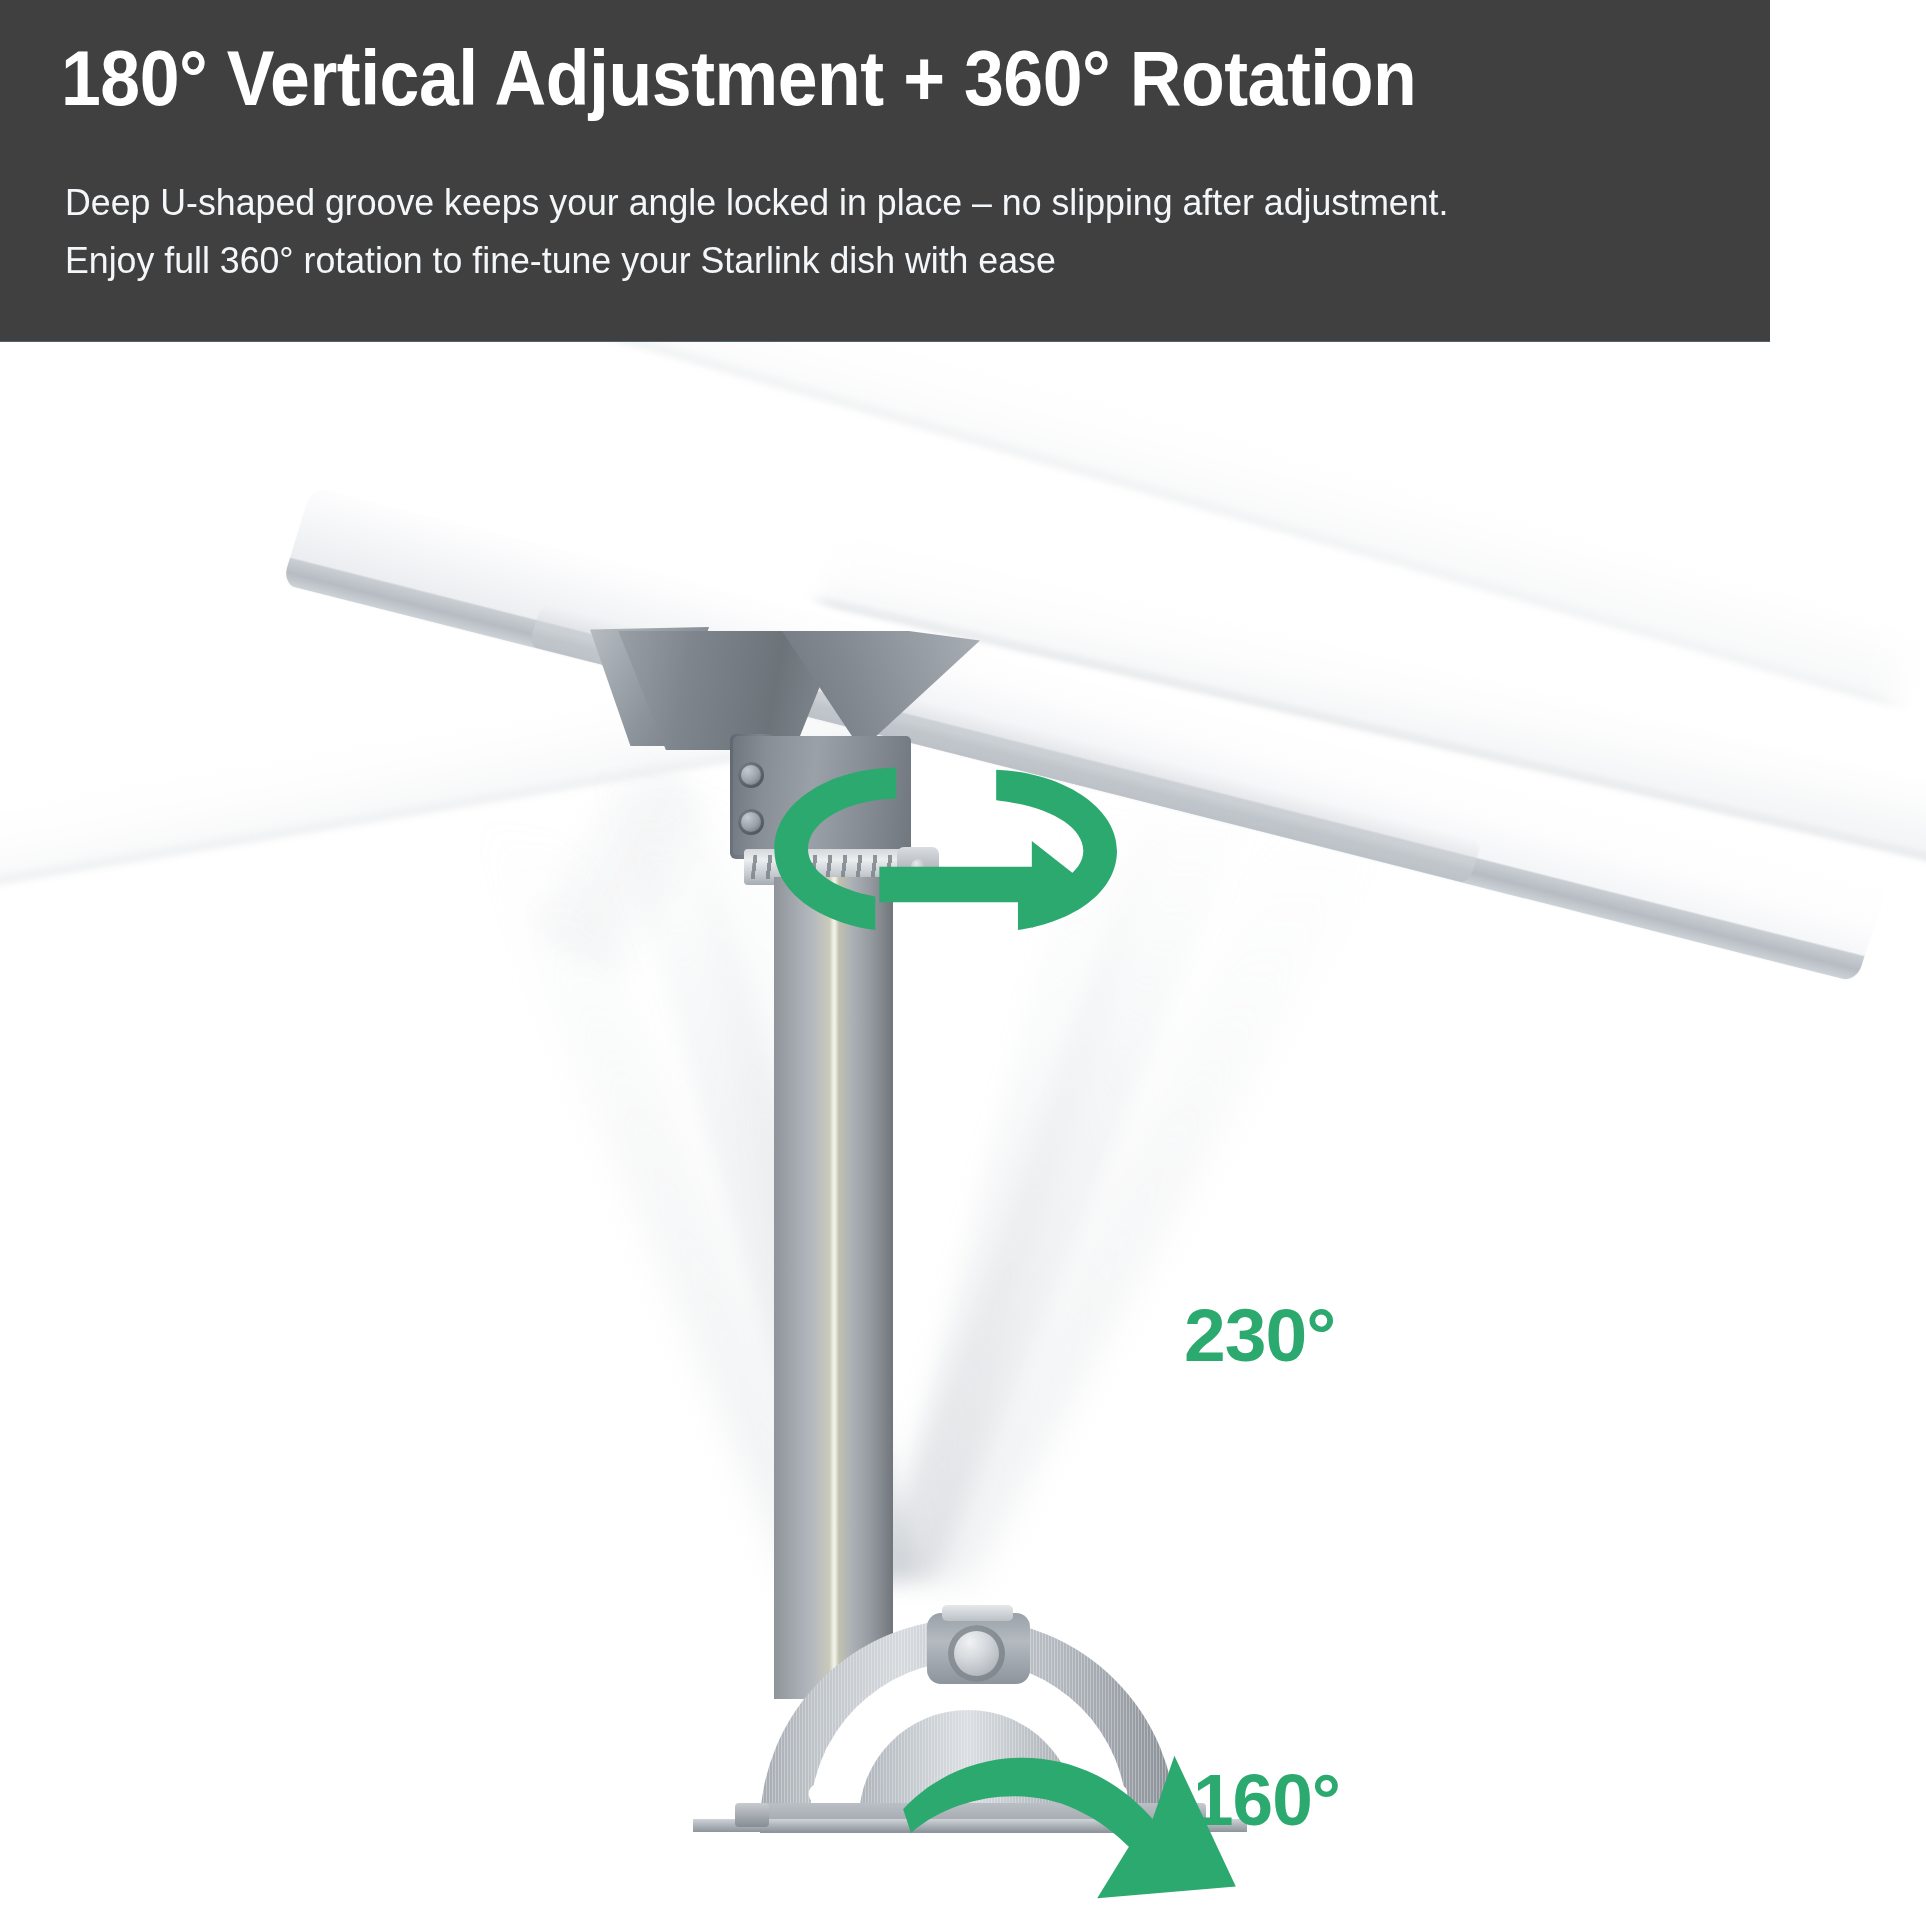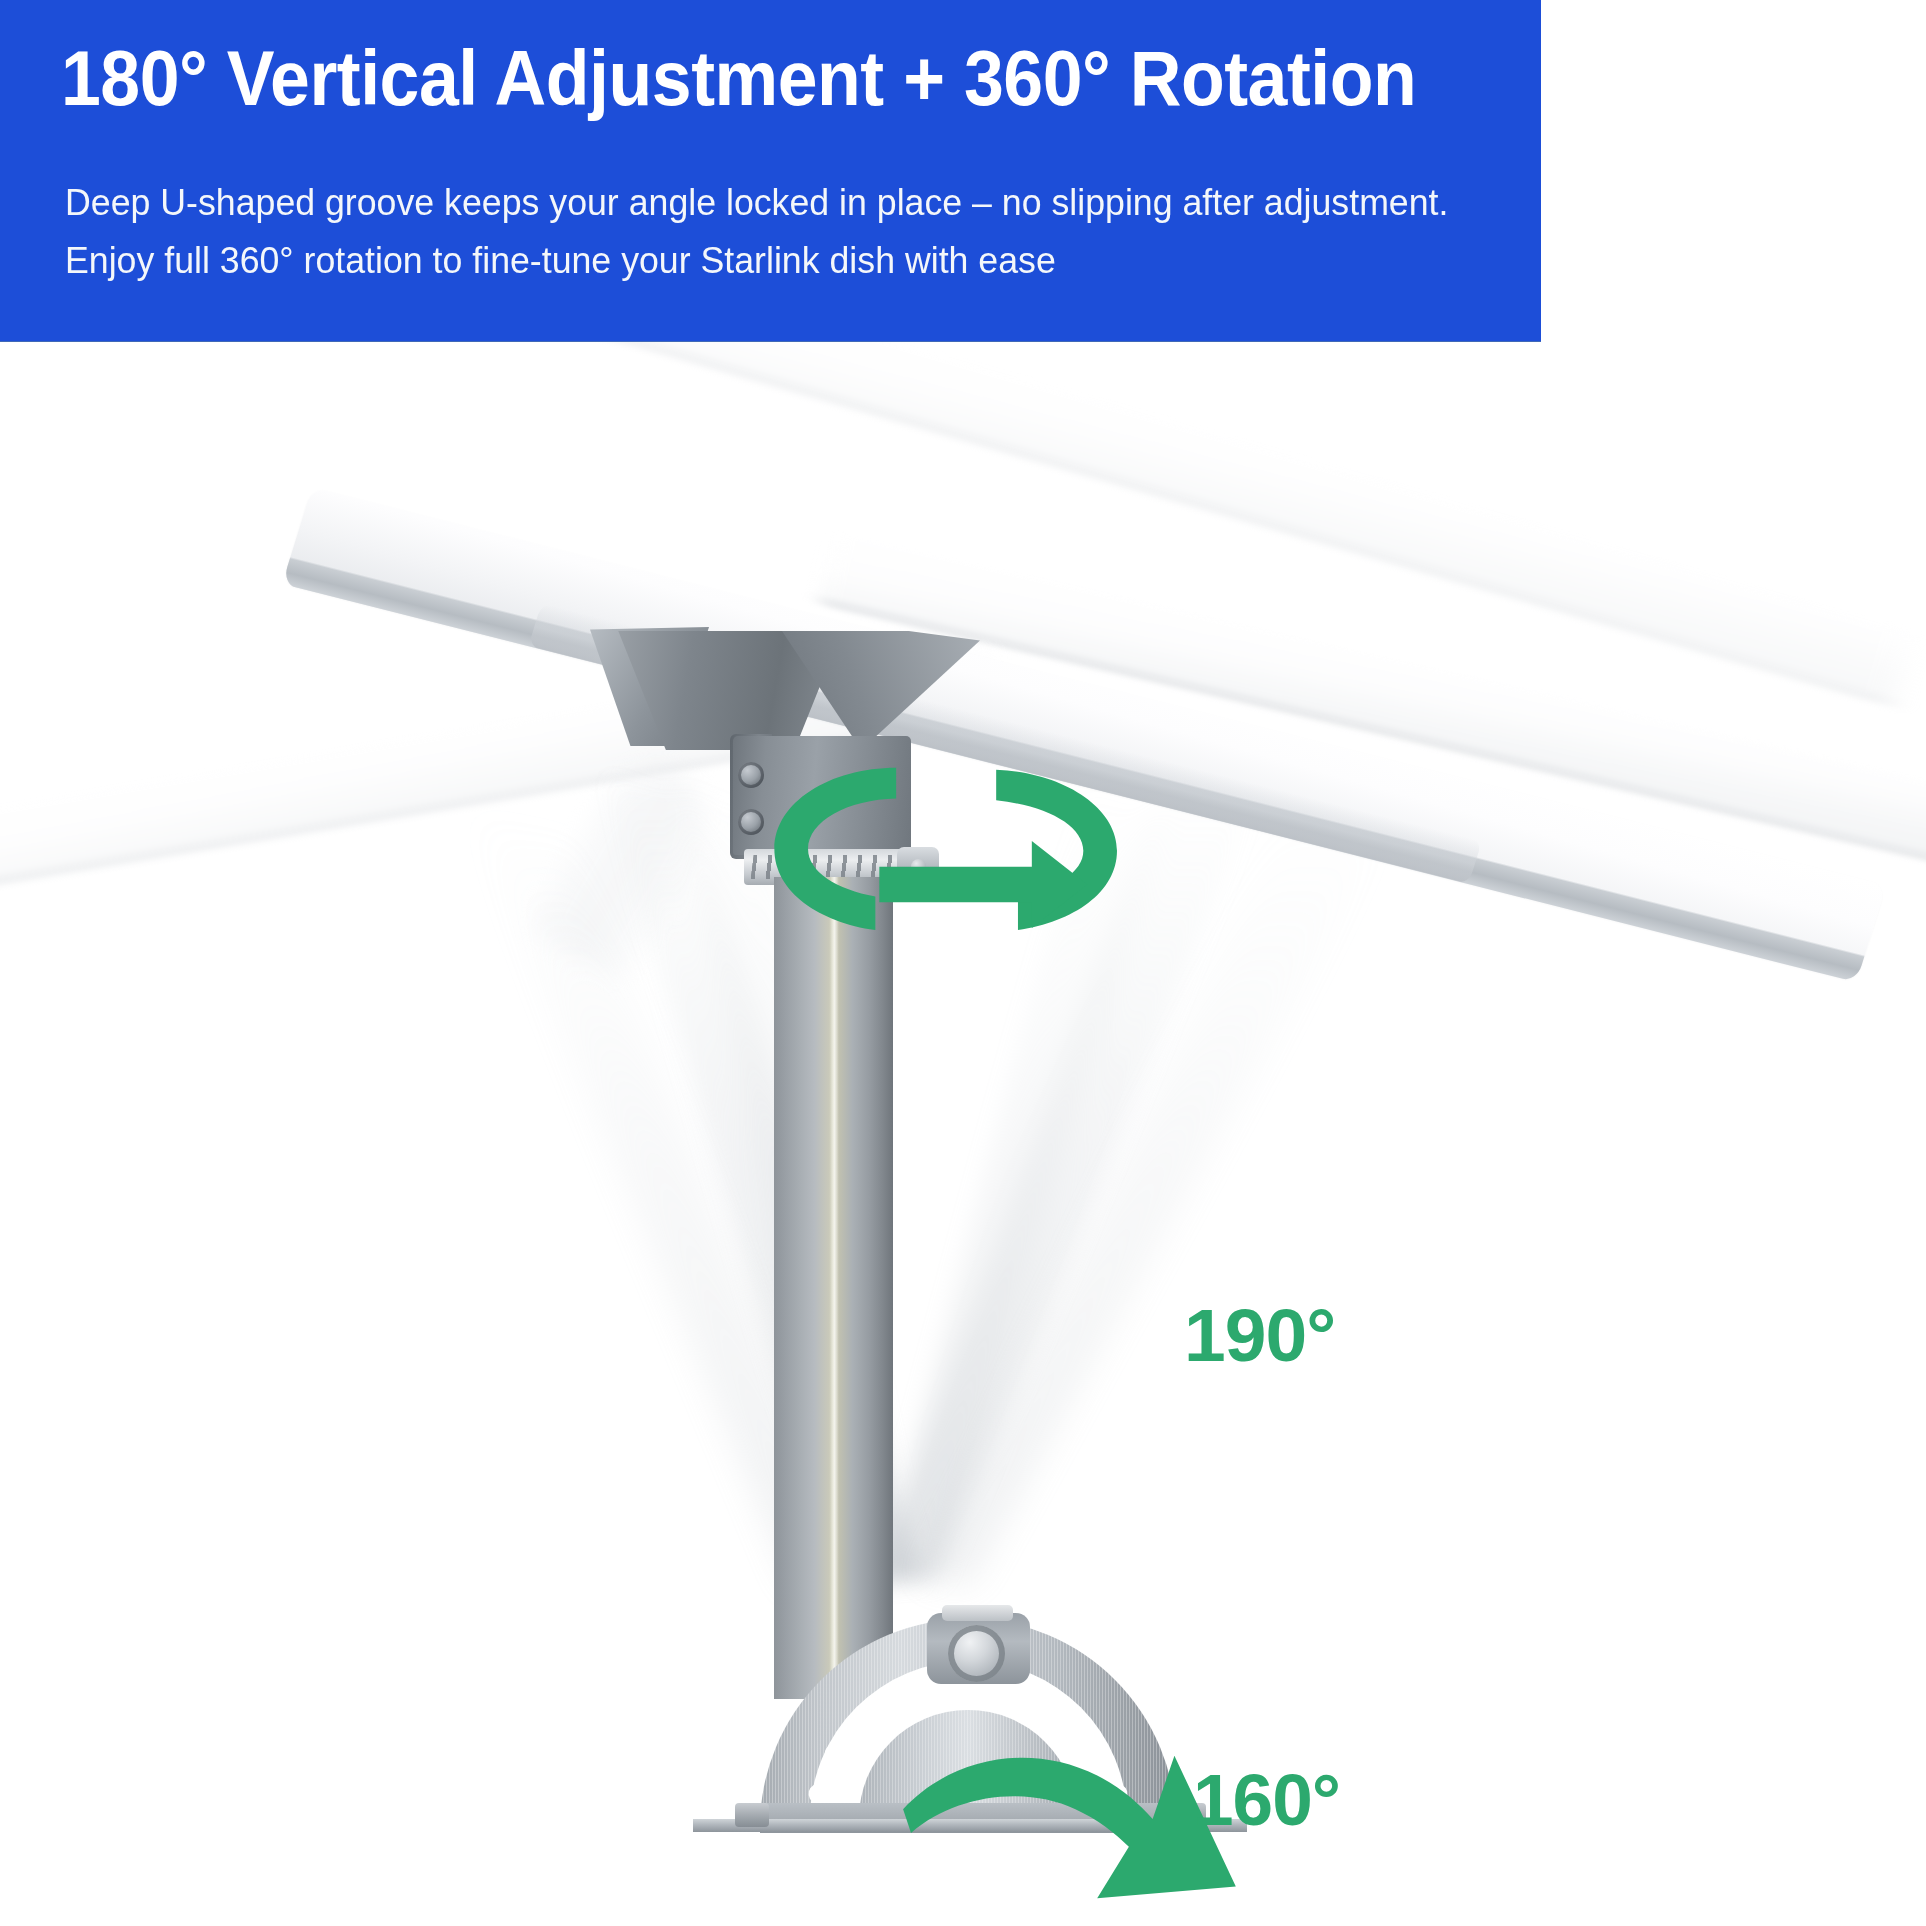--- a/index.html
+++ b/index.html
@@ -1,21 +1,21 @@
 <!DOCTYPE html>
 <html><head>
 <meta charset="utf-8">
 <style>
   html,body{margin:0;padding:0;background:#ffffff;}
   body{width:1927px;height:1927px;overflow:hidden;font-family:"Liberation Sans","DejaVu Sans",sans-serif;}
 
   #page{position:relative;width:1927px;height:1927px;background:#ffffff;overflow:hidden;}
 
   
-  #banner{position:absolute;left:0;top:0;width:1541px;height:342px;background:#1d4ed8;overflow:hidden;}
+  #banner{position:absolute;left:0;top:0;width:1770px;height:342px;background:#404040;overflow:hidden;}
   #banner-title{
     position:absolute;left:61px;top:36px;width:1812px;
     font-family:"Liberation Sans Narrow","Liberation Sans",sans-serif;
     font-size:77px;line-height:85px;font-weight:700;color:#ffffff;
     letter-spacing:-0.5px;white-space:nowrap;
     transform:scaleX(0.93);transform-origin:left center;
   }
   .banner-sub{
     position:absolute;left:65px;width:1802px;
     font-size:37px;line-height:46px;font-weight:400;color:#f4f7fa;
@@ -358,18 +358,18 @@
                  L 1186 1428
                  L 1248 1560
                  L 1108 1572
                  L 1140 1520
                  C 1126 1506, 1108 1492, 1086 1482
                  C 1034 1458, 964 1468, 920 1506
                  Z"></path>
       </g>
     </svg>
 
-    <div class="callout-label" id="label-360">190°</div>
+    <div class="callout-label" id="label-360">230°</div>
     <div class="callout-label" id="label-180">160°</div>
 
   </div>
 </div>
 
 
 </body></html>

